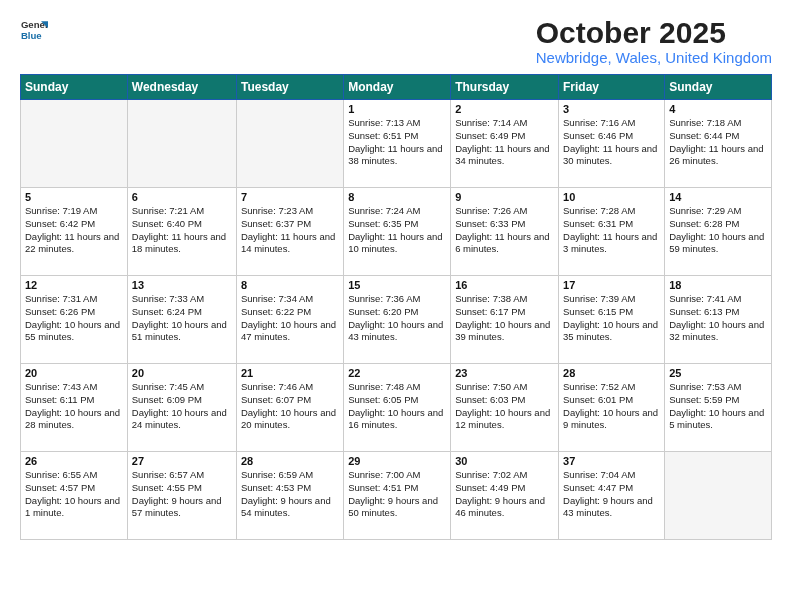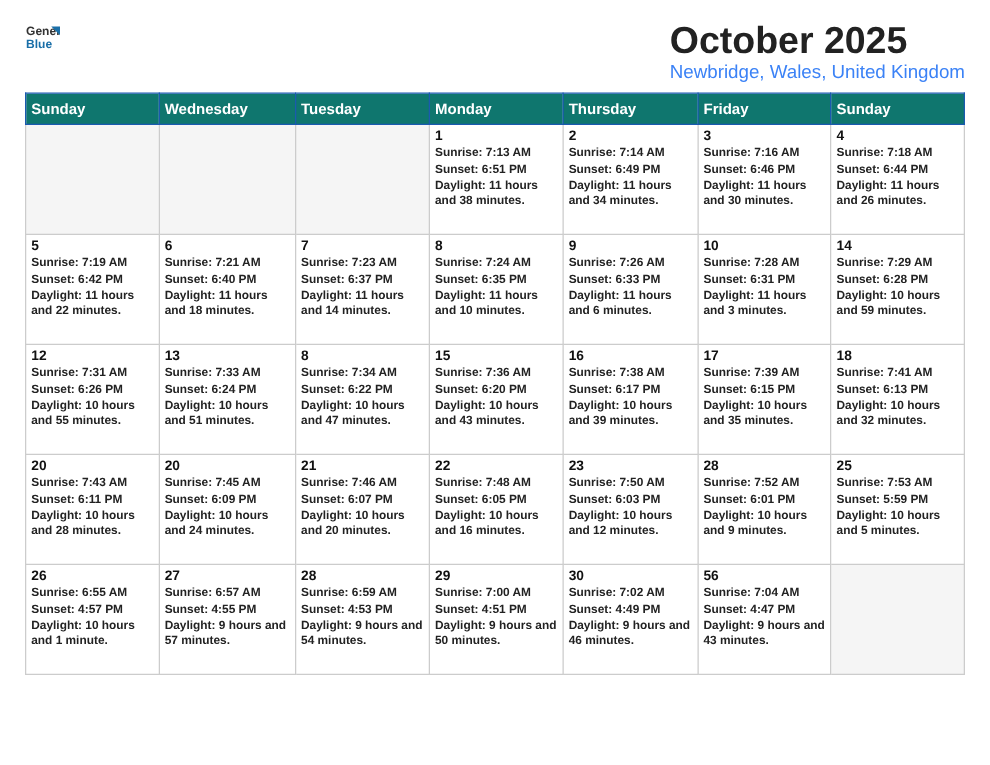--- a/index.html
+++ b/index.html
@@ -77,21 +77,20 @@
     .day-num {
       font-size: 11px;
       font-weight: bold;
       margin-bottom: 2px;
       color: #111;
     }
     .day-info {
       font-size: 9.5px;
       line-height: 1.35;
       color: #222;
-      font-weight: bold;
     }
     tr.week-row td {
       height: 88px;
     }
   </style>
 </head>
 <body>
 
 <div class="page">
   <div class="header">
@@ -247,20 +246,20 @@
           </td>
           <td>
             <div class="day-num">29</div>
             <div class="day-info">Sunrise: 7:00 AM<br>Sunset: 4:51 PM<br>Daylight: 9 hours and 50 minutes.</div>
           </td>
           <td>
             <div class="day-num">30</div>
             <div class="day-info">Sunrise: 7:02 AM<br>Sunset: 4:49 PM<br>Daylight: 9 hours and 46 minutes.</div>
           </td>
           <td>
-            <div class="day-num">56</div>
+            <div class="day-num">37</div>
             <div class="day-info">Sunrise: 7:04 AM<br>Sunset: 4:47 PM<br>Daylight: 9 hours and 43 minutes.</div>
           </td>
           <td class="empty"></td>
         </tr>
       </tbody>
   </table>
 </div>
 
 </body></html>

